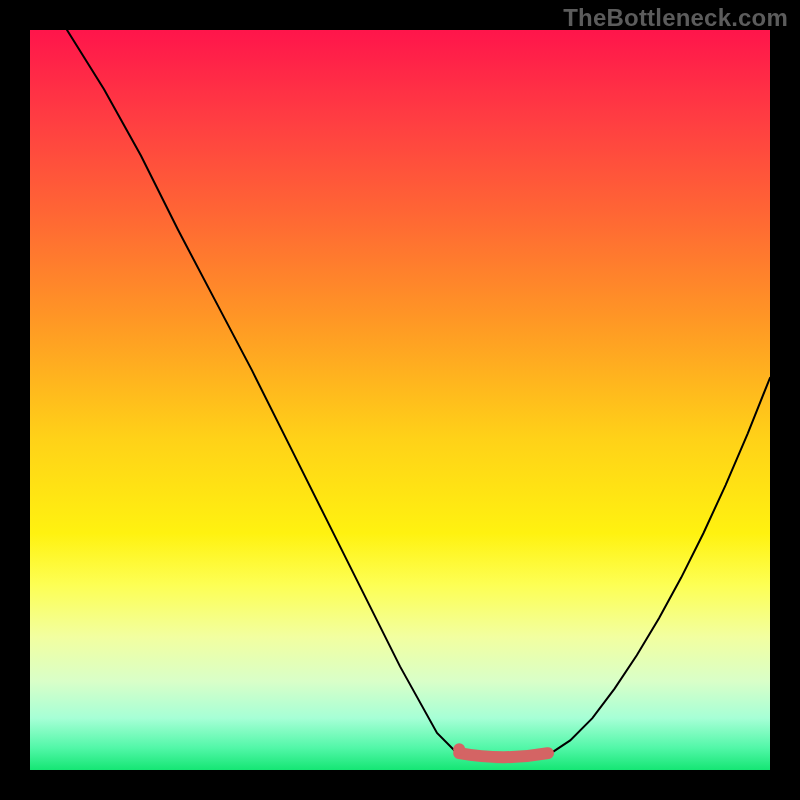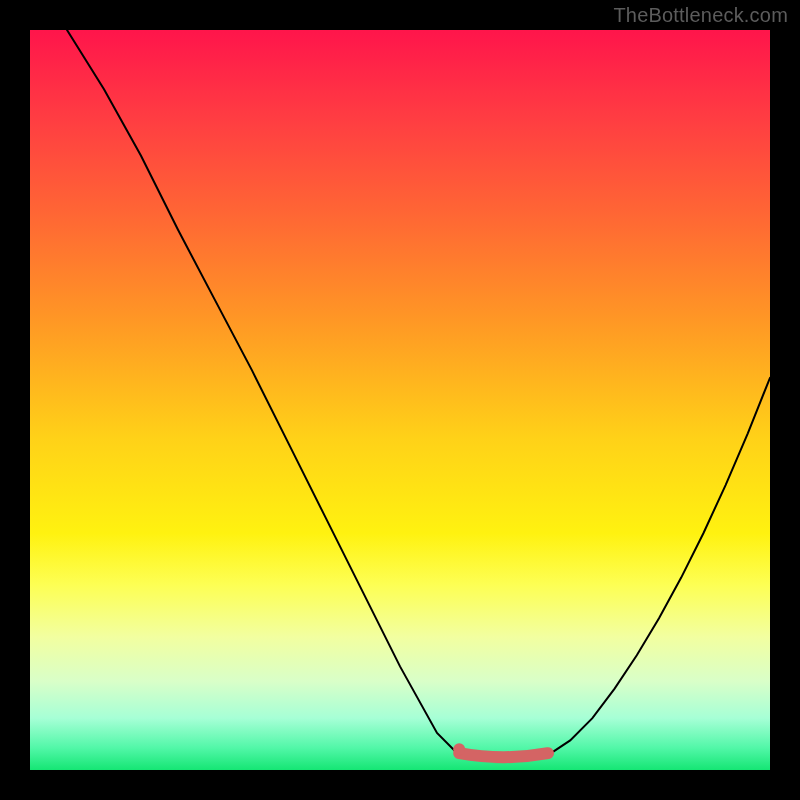--- a/index.html
+++ b/index.html
@@ -13,22 +13,22 @@
   .wrap {
     position: relative;
     width: 800px;
     height: 800px;
   }
   .watermark {
     position: absolute;
     top: 4px;
     right: 12px;
     font-family: Arial, Helvetica, sans-serif;
-    font-size: 20px;
-    font-weight: 400;
+    font-size: 24px;
+    font-weight: 700;
     color: #5c5c5c;
     letter-spacing: 0.2px;
     z-index: 3;
   }
   .plot {
     position: absolute;
     left: 30px;
     top: 30px;
     width: 740px;
     height: 740px;

